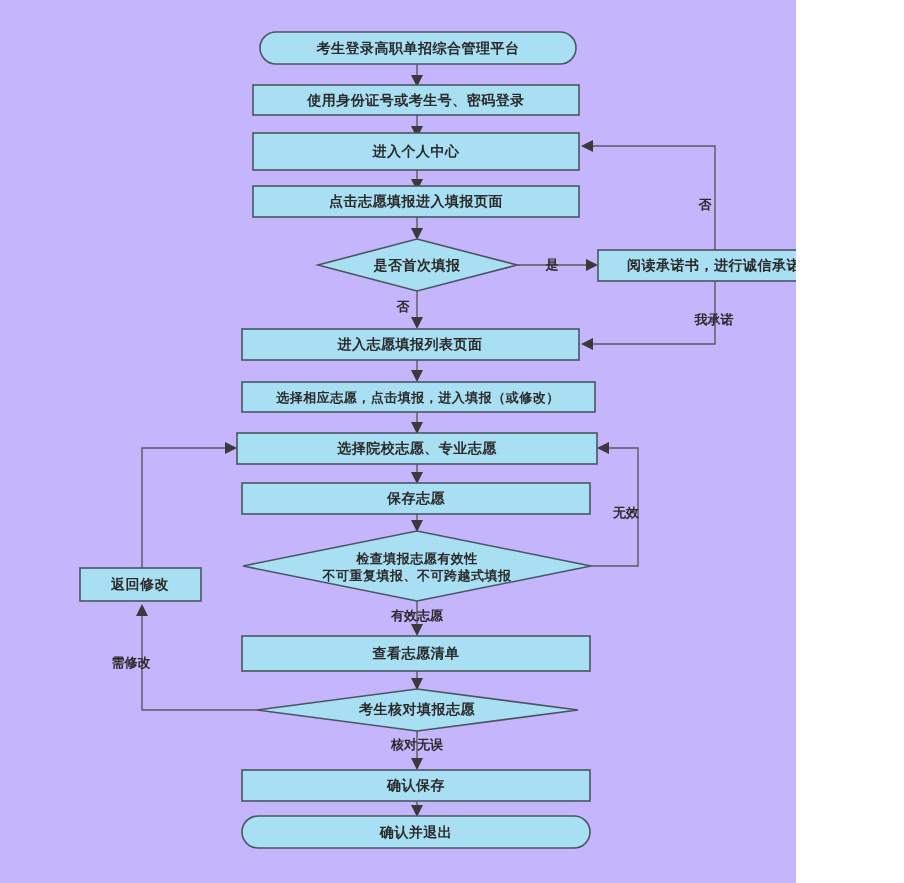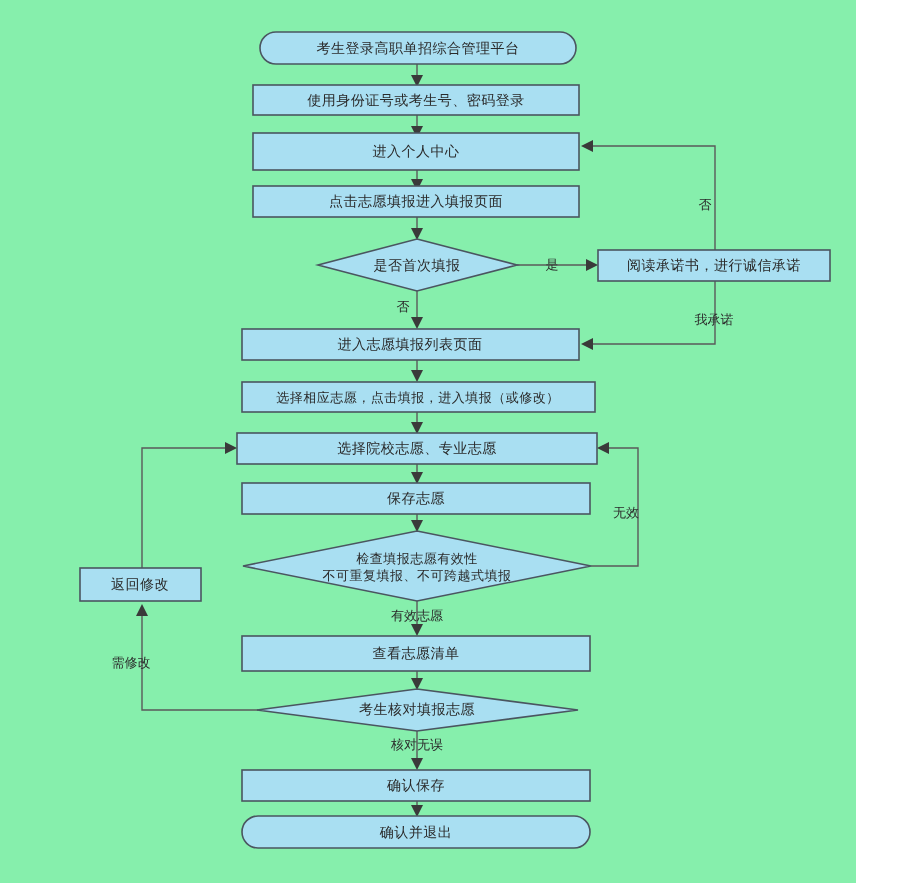--- a/index.html
+++ b/index.html
@@ -6,24 +6,25 @@
   html, body {
     margin: 0;
     padding: 0;
     background: #ffffff;
   }
   body {
     font-family: "DejaVu Sans", "Liberation Sans", sans-serif;
   }
   #canvas {
     position: relative;
-    width: 856px;
+    width: 796px;
     height: 883px;
-    background: #86efac;
+    background: #c4b5fd;
     overflow: hidden;
+    font-weight: bold;
   }
   #flow-svg {
     position: absolute;
     left: 0;
     top: 0;
     width: 904px;
     height: 883px;
   }
   .node-text {
     font-family: "DejaVu Sans", "Liberation Sans", sans-serif;

